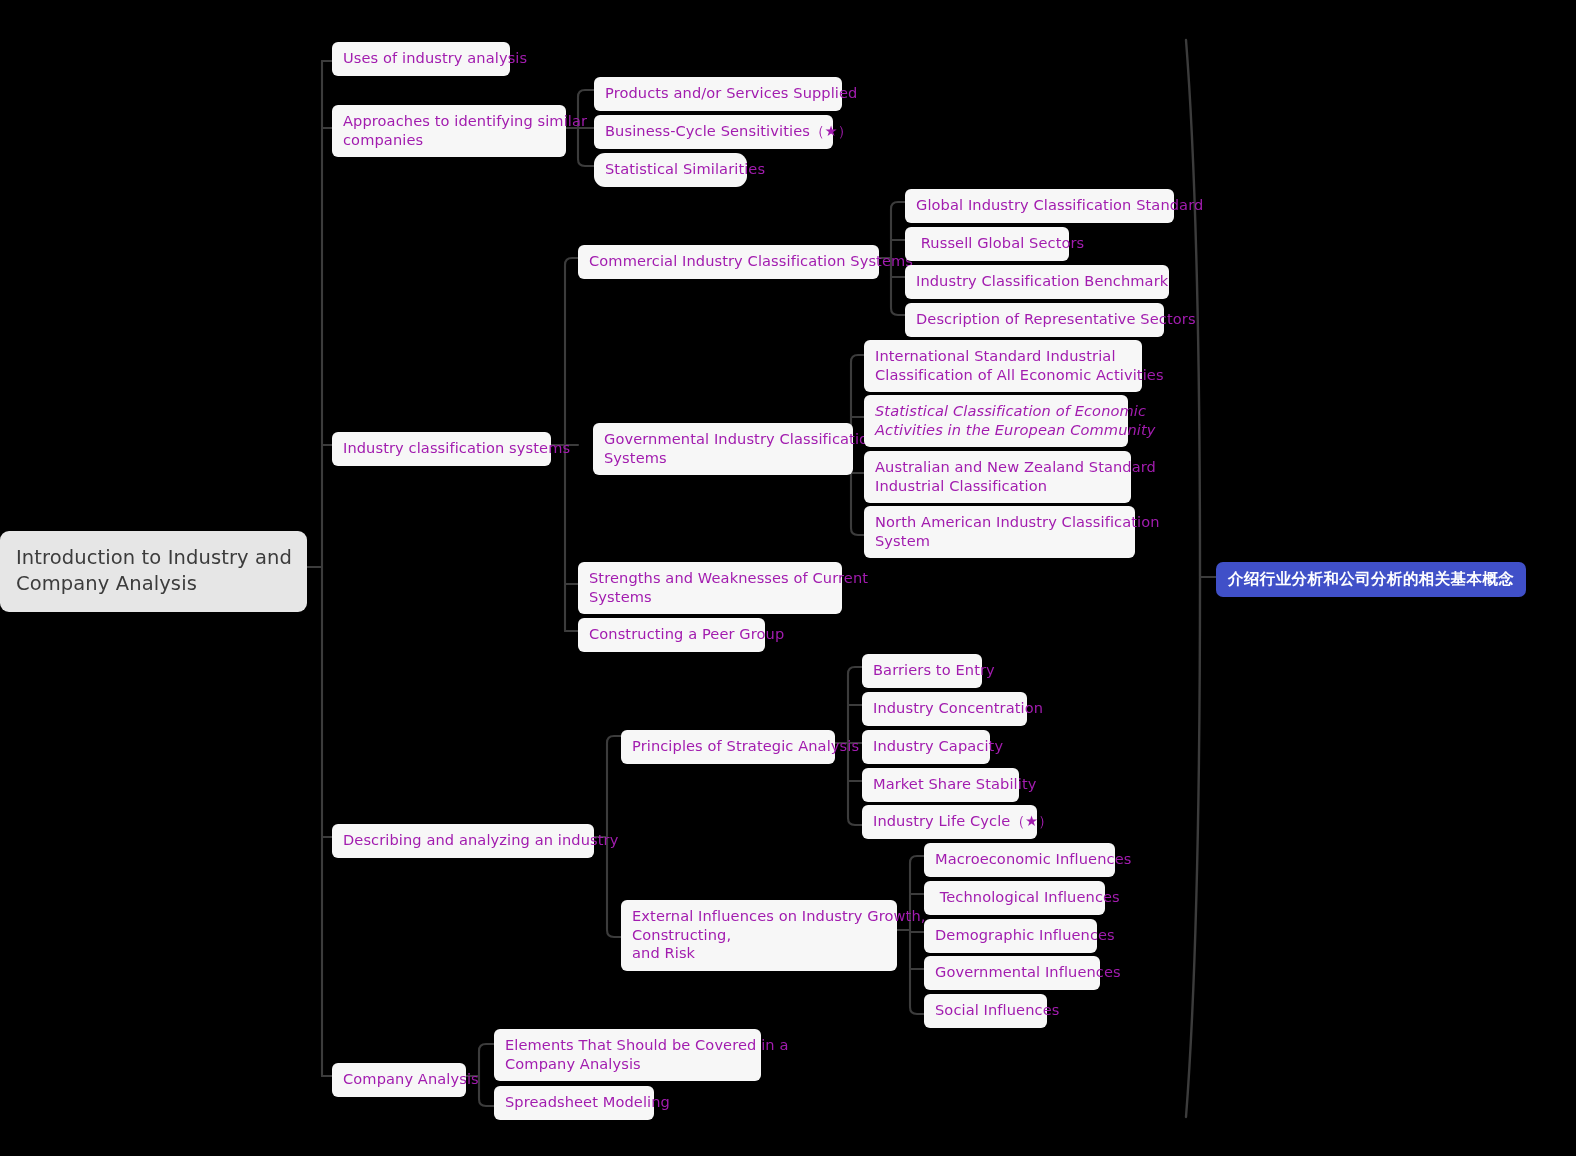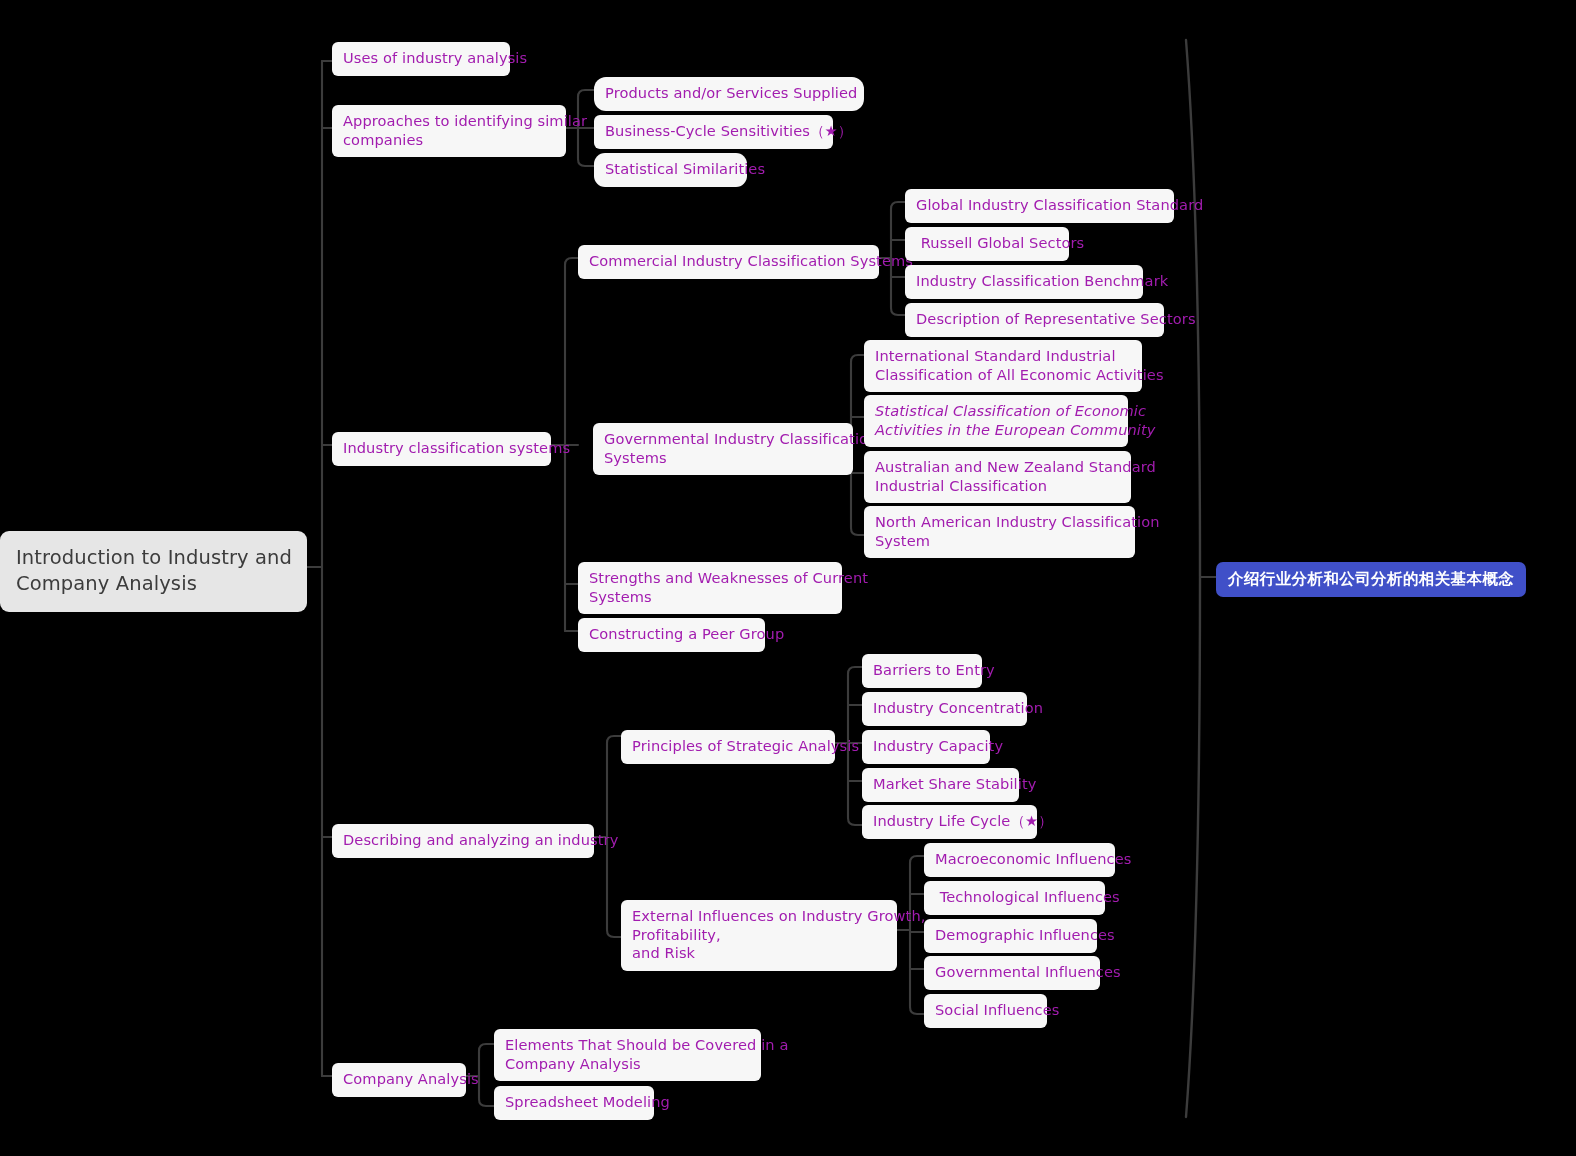--- a/index.html
+++ b/index.html
@@ -114,51 +114,51 @@
 
   <div class="node" style="left:332px;top:105px;width:234px;">Approaches to identifying similar
 companies</div>
 
   <div class="node" style="left:332px;top:432px;width:219px;">Industry classification systems</div>
 
   <div class="node" style="left:332px;top:824px;width:262px;">Describing and analyzing an industry</div>
 
   <div class="node" style="left:332px;top:1063px;width:134px;">Company Analysis</div>
 
-  <div class="node" style="left:594px;top:77px;width:270px;border-radius:12px;">Products and/or Services Supplied</div>
+  <div class="node" style="left:594px;top:77px;width:248px;">Products and/or Services Supplied</div>
   <div class="node" style="left:594px;top:115px;width:239px;">Business-Cycle Sensitivities（★）</div>
   <div class="node" style="left:594px;top:153px;width:153px;border-radius:11px;">Statistical Similarities</div>
 
   <div class="node" style="left:578px;top:245px;width:301px;">Commercial Industry Classification Systems</div>
 
   <div class="node" style="left:578px;top:423px;width:260px;margin-left:15px;">Governmental Industry Classification
 Systems</div>
 
   <div class="node" style="left:578px;top:562px;width:264px;">Strengths and Weaknesses of Current
 Systems</div>
 
   <div class="node" style="left:578px;top:618px;width:187px;">Constructing a Peer Group</div>
 
   <div class="node" style="left:905px;top:189px;width:269px;">Global Industry Classification Standard</div>
   <div class="node" style="left:905px;top:227px;width:164px;"> Russell Global Sectors</div>
-  <div class="node" style="left:905px;top:265px;width:238px;">Industry Classification Benchmark</div>
+  <div class="node" style="left:905px;top:265px;width:264px;">Industry Classification Benchmark</div>
   <div class="node" style="left:905px;top:303px;width:259px;">Description of Representative Sectors</div>
 
   <div class="node" style="left:864px;top:340px;width:278px;">International Standard Industrial
 Classification of All Economic Activities</div>
   <div class="node" style="left:864px;top:395px;width:264px;font-style:italic;">Statistical Classification of Economic
 Activities in the European Community</div>
   <div class="node" style="left:864px;top:451px;width:267px;">Australian and New Zealand Standard
 Industrial Classification</div>
   <div class="node" style="left:864px;top:506px;width:271px;">North American Industry Classification
 System</div>
 
   <div class="node" style="left:621px;top:730px;width:214px;">Principles of Strategic Analysis</div>
   <div class="node" style="left:621px;top:900px;width:276px;">External Influences on Industry Growth,
-Profitability,
+Constructing,
 and Risk</div>
 
   <div class="node" style="left:862px;top:654px;width:120px;">Barriers to Entry</div>
   <div class="node" style="left:862px;top:692px;width:165px;">Industry Concentration</div>
   <div class="node" style="left:862px;top:730px;width:128px;">Industry Capacity</div>
   <div class="node" style="left:862px;top:768px;width:157px;">Market Share Stability</div>
   <div class="node" style="left:862px;top:805px;width:175px;">Industry Life Cycle（★）</div>
 
   <div class="node" style="left:924px;top:843px;width:191px;">Macroeconomic Influences</div>
   <div class="node" style="left:924px;top:881px;width:181px;"> Technological Influences</div>

